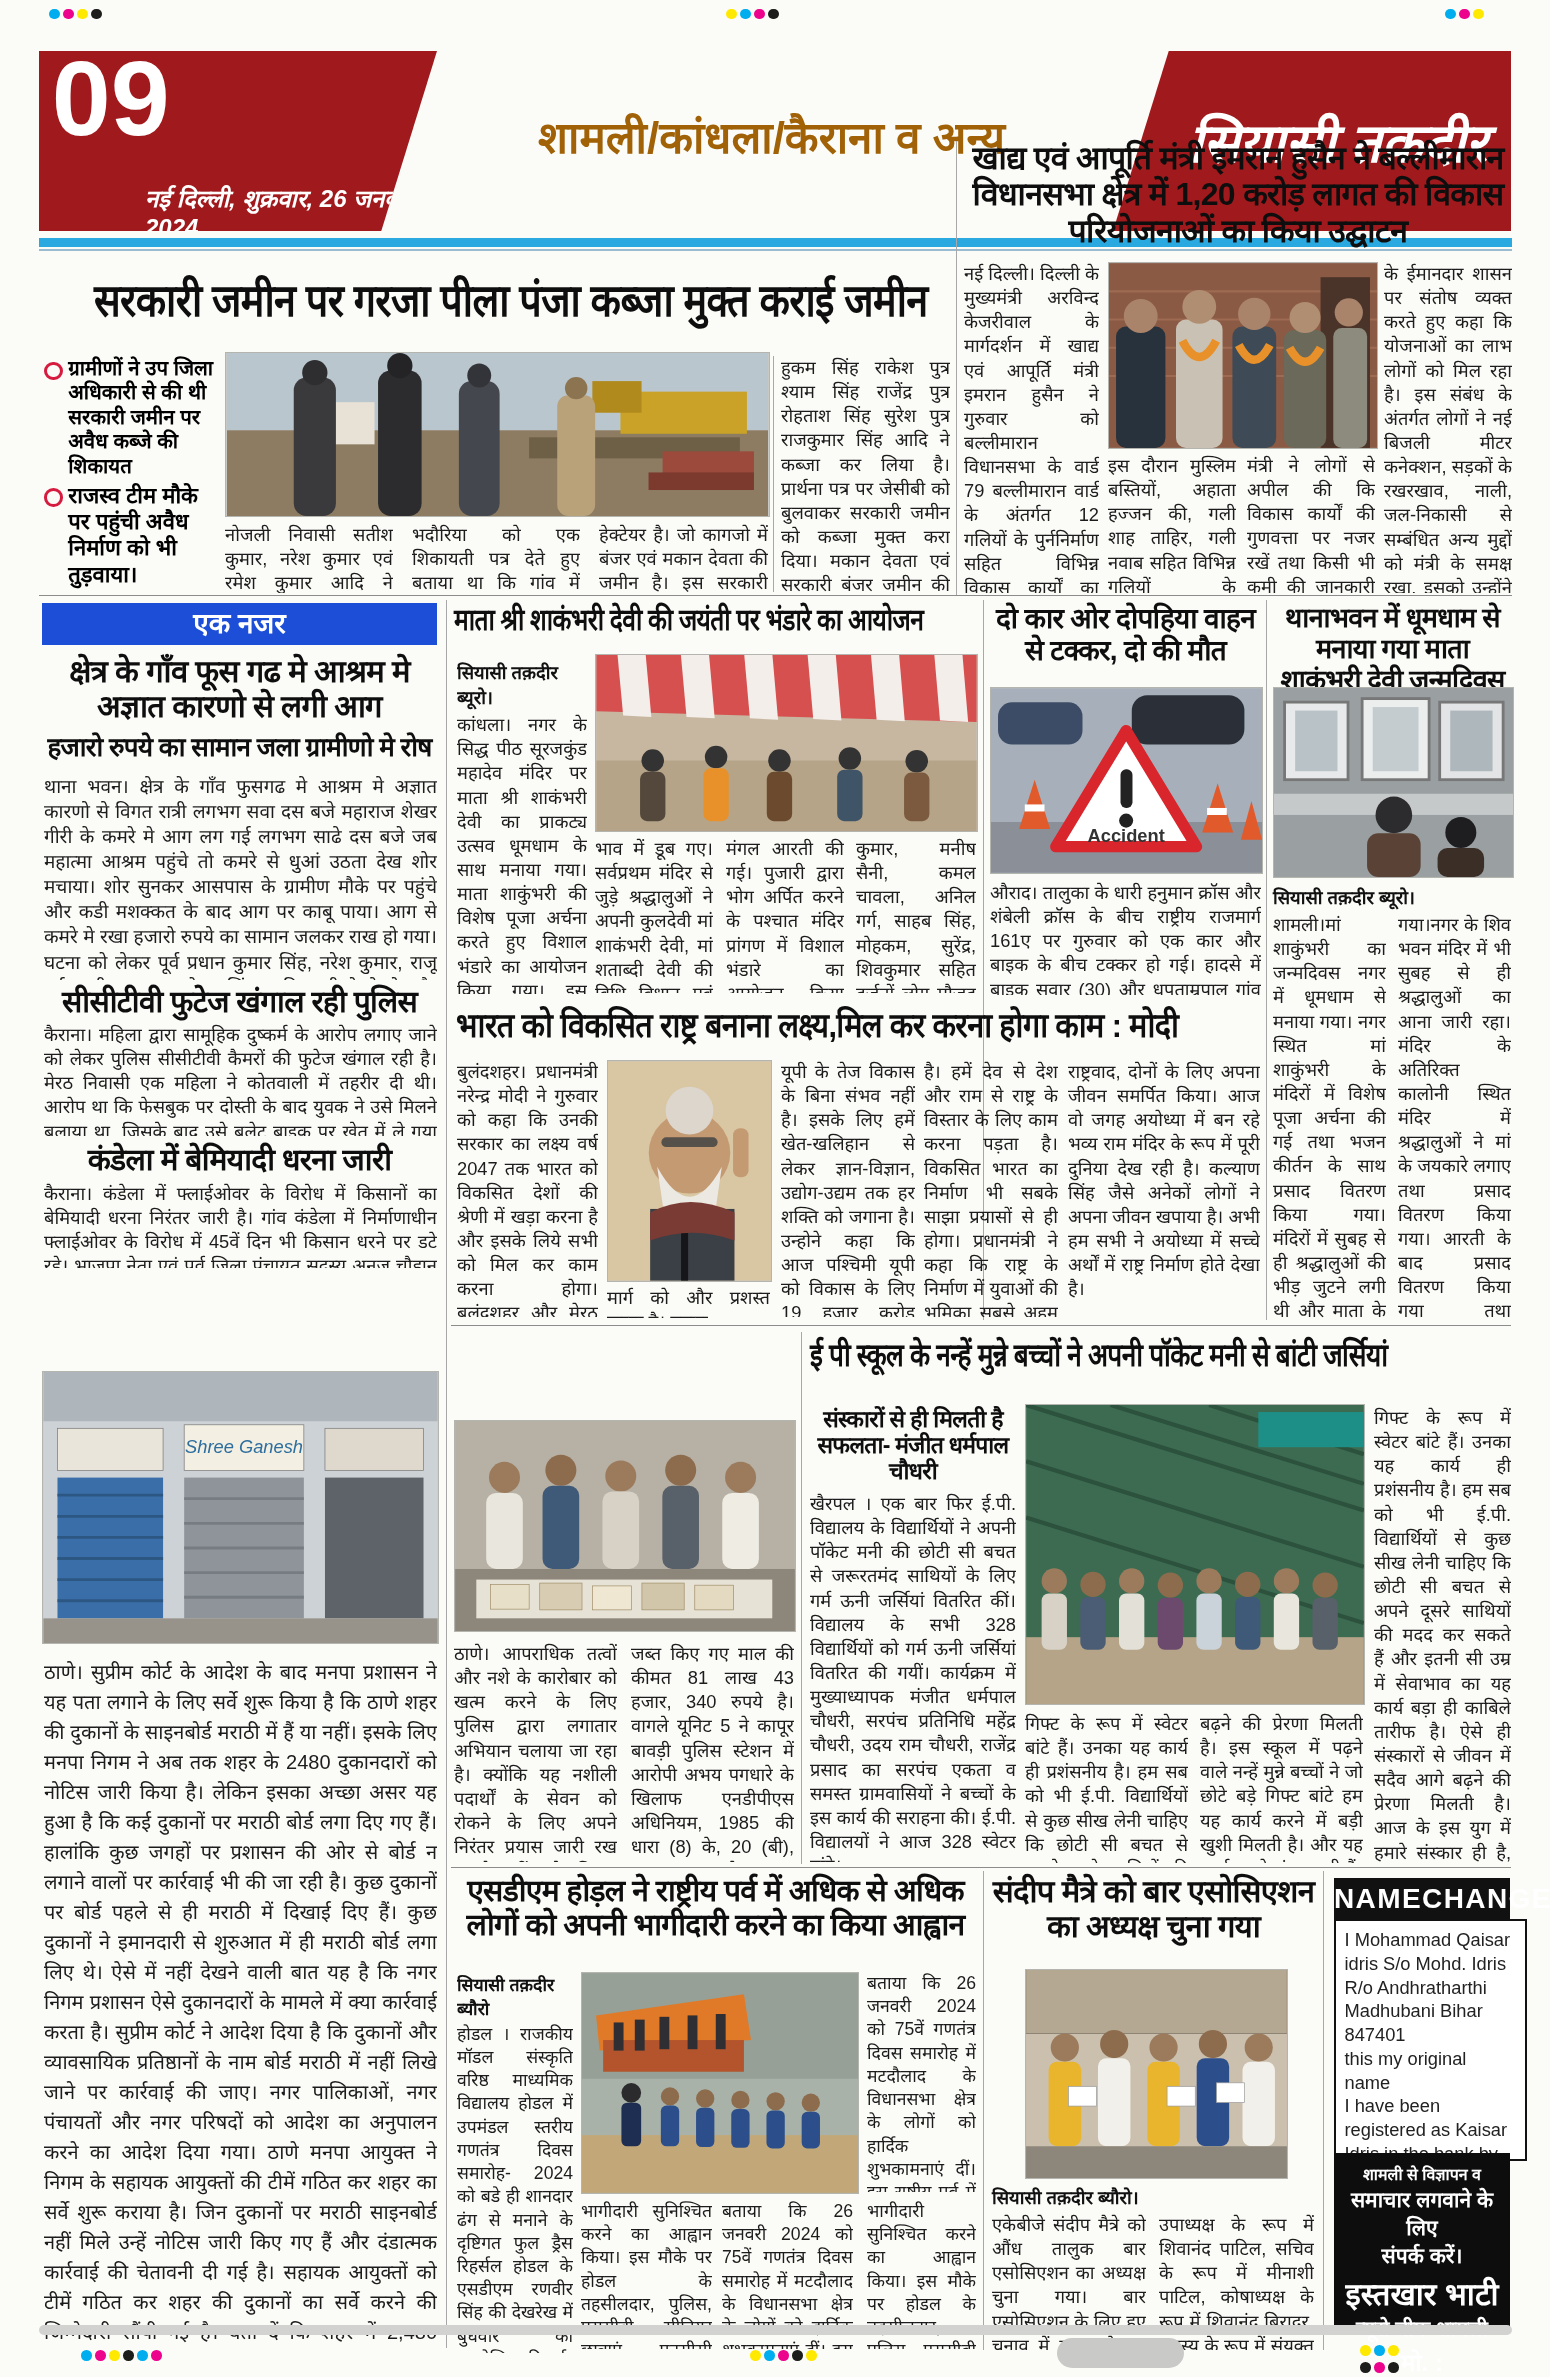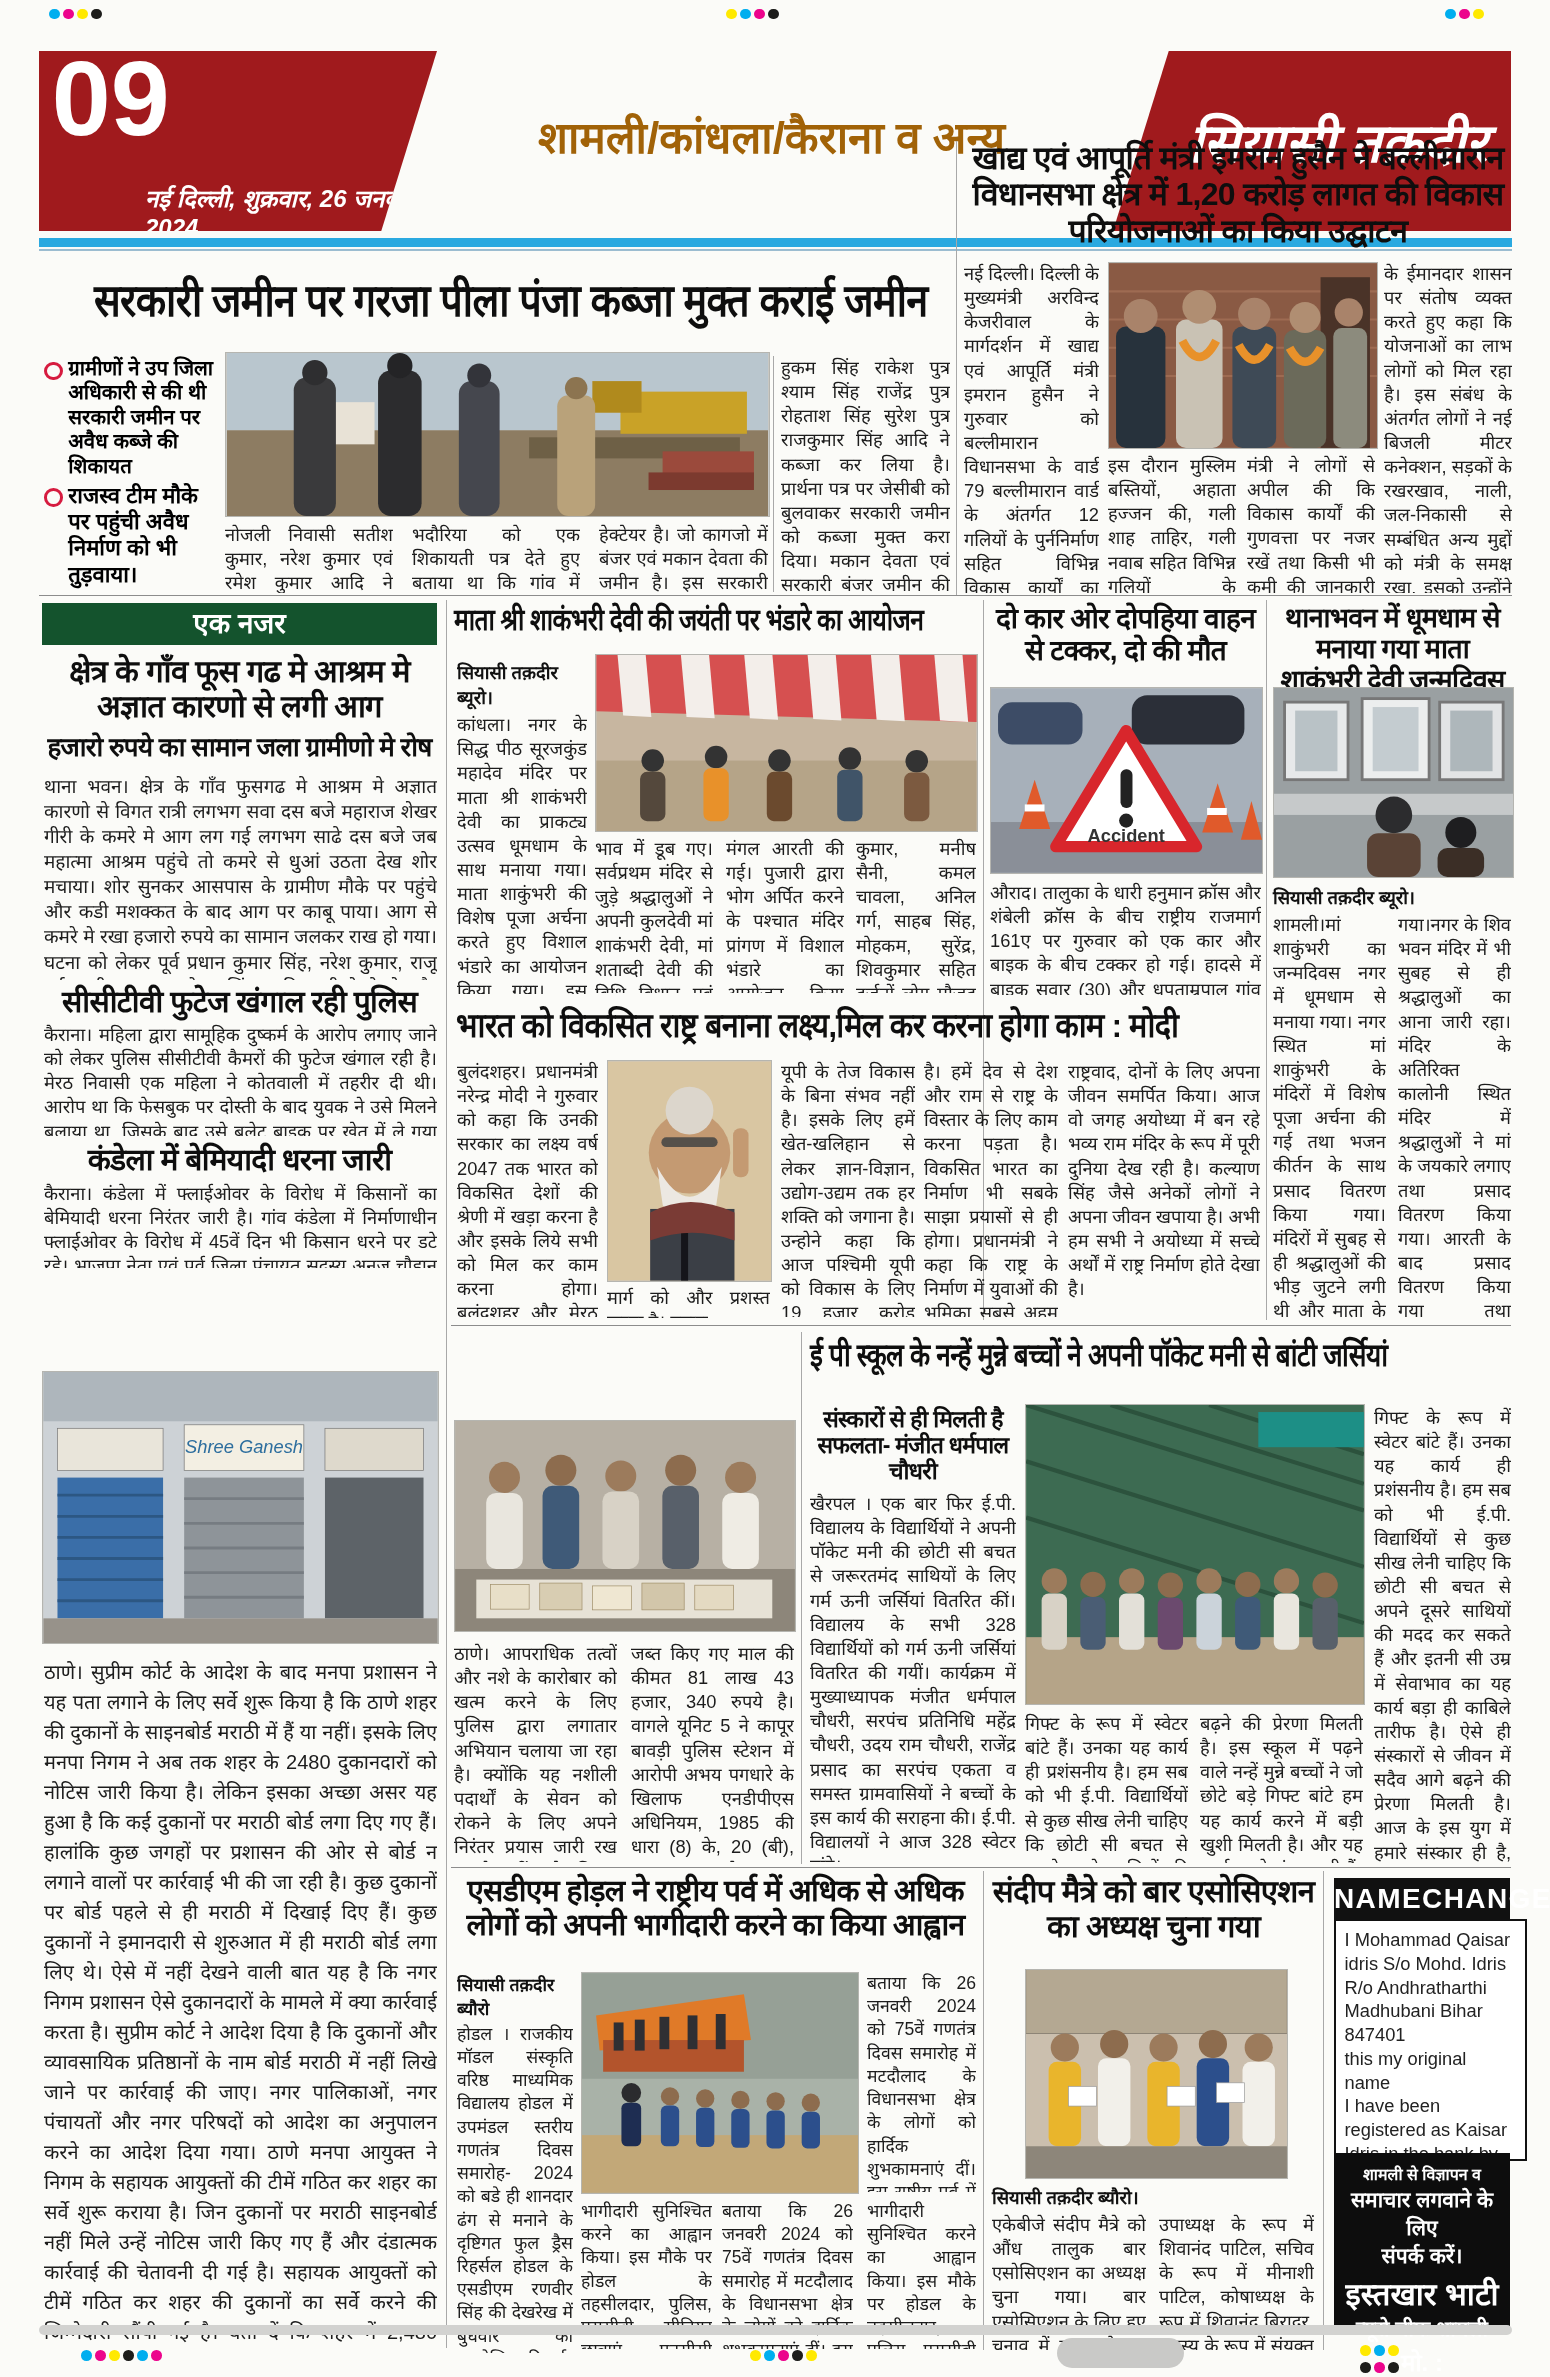--- a/index.html
+++ b/index.html
@@ -108,21 +108,21 @@
         <rect x="318" y="92" width="48" height="170" rx="12" fill="#8c8b7d"></rect>
     </svg>
   </div>
   <div class="abs bt" style="left:1108px;top:454px;width:128px;height:139px;font-size:18.3px">इस दौरान मुस्लिम बस्तियों, अहाता हज्जन की, गली शाह ताहिर, गली नवाब सहित विभिन्न गलियों के पुनर्निर्माण कार्य का उद्घाटन किया गया।</div>
   <div class="abs bt" style="left:1247px;top:454px;width:128px;height:139px;font-size:18.3px">मंत्री ने लोगों से अपील की कि विकास कार्यों की गुणवत्ता पर नजर रखें तथा किसी भी कमी की जानकारी तुरंत दें। उन्होंने संबंधित अधिकारियों को निश्चित समय पर काम पूरा करने का निर्देश दिया।</div>
   <div class="abs bt" style="left:1384px;top:262px;width:128px;height:331px;font-size:18.3px">के ईमानदार शासन पर संतोष व्यक्त करते हुए कहा कि योजनाओं का लाभ लोगों को मिल रहा है। इस संबंध के अंतर्गत लोगों ने नई बिजली मीटर कनेक्शन, सड़कों के रखरखाव, नाली, जल-निकासी से सम्बंधित अन्य मुद्दों को मंत्री के समक्ष रखा, इसको उन्होंने त्वरित समाधान करने के निर्देश दिए। क्षेत्र समाधान करने के निर्देश दिए।</div>
 
   <div class="hr" style="left:39px;top:595px;width:1473px"></div>
 
   <div class="vr" style="left:446px;top:600px;height:1748px"></div>
-  <div class="abs" style="left:42px;top:603px;width:395px;height:42px;background:#14532d;color:#fff;font-weight:900;font-size:28px;text-align:center;line-height:42px">एक नजर</div>
+  <div class="abs" style="left:42px;top:603px;width:395px;height:42px;background:#1d4ed8;color:#fff;font-weight:900;font-size:28px;text-align:center;line-height:42px">एक नजर</div>
   <div class="abs hd" style="left:42px;top:654px;width:395px;font-size:31px">क्षेत्र के गाँव फूस गढ मे आश्रम मे अज्ञात कारणो से लगी आग</div>
   <div class="abs hd" style="left:42px;top:733px;width:395px;font-size:26px">हजारो रुपये का सामान जला ग्रामीणो मे रोष</div>
   <div class="abs bt" style="left:44px;top:774px;width:393px;height:206px;font-size:19px">थाना भवन। क्षेत्र के गाँव फुसगढ मे आश्रम मे अज्ञात कारणो से विगत रात्री लगभग सवा दस बजे महाराज शेखर गीरी के कमरे मे आग लग गई लगभग साढे दस बजे जब महात्मा आश्रम पहुंचे तो कमरे से धुआं उठता देख शोर मचाया। शोर सुनकर आसपास के ग्रामीण मौके पर पहुंचे और कडी मशक्कत के बाद आग पर काबू पाया। आग से कमरे मे रखा हजारो रुपये का सामान जलकर राख हो गया। घटना को लेकर पूर्व प्रधान कुमार सिंह, नरेश कुमार, राजू उर्फ सुनील कुमार, मोहन सिंह आदि ग्रामीणो मे रोष है। ग्रामीणो ने घटना की सूचना पुलिस को दी। उधर पुलिस का कहना है कि ग्रामिणो ने आग बुझा दी थी कोई तहरीर नही आयी है तहरीर आती है मुकदमा दर्ज होगा तथा कारवाई की जायेगी।</div>
 
   <div class="abs hd" style="left:42px;top:985px;width:395px;font-size:30px">सीसीटीवी फुटेज खंगाल रही पुलिस</div>
   <div class="abs bt" style="left:44px;top:1023px;width:393px;height:113px;font-size:18.3px">कैराना। महिला द्वारा सामूहिक दुष्कर्म के आरोप लगाए जाने को लेकर पुलिस सीसीटीवी कैमरों की फुटेज खंगाल रही है। मेरठ निवासी एक महिला ने कोतवाली में तहरीर दी थी। आरोप था कि फेसबुक पर दोस्ती के बाद युवक ने उसे मिलने बुलाया था, जिसके बाद उसे बुलेट बाइक पर खेत में ले गया और अपने साथियों के साथ मिलकर सामूहिक दुष्कर्म किया। इस मामले को पुलिस ने गंभीरता से लिया है। पुलिस द्वारा शामली से लेकर कैराना क्षेत्र में सीसीटीवी कैमरों को खंगाला जा रहा है। थानाध्यक्ष वीरेंद्र कसाना का कहना है कि घटना की जांच के बाद ही कार्रवाई होगी।</div>
 
   <div class="abs hd" style="left:42px;top:1143px;width:395px;font-size:30px">कंडेला में बेमियादी धरना जारी</div>
   <div class="abs bt" style="left:44px;top:1182px;width:393px;height:86px;font-size:18.3px">कैराना। कंडेला में फ्लाईओवर के विरोध में किसानों का बेमियादी धरना निरंतर जारी है। गांव कंडेला में निर्माणाधीन फ्लाईओवर के विरोध में 45वें दिन भी किसान धरने पर डटे रहे। भाजपा नेता एवं पूर्व जिला पंचायत सदस्य अनुज चौहान के नेतृत्व में किसान फ्लाईओवर से नाराज चल रहे हैं। किसानों का आरोप है कि एनएचएआई के अधिकारियों द्वारा समस्या पर कोई ध्यान नहीं दिया जा रहा है। उन्होंने फ्लाईओवर की ऊंचाई बढ़ाने की मांग की है।</div>
 

